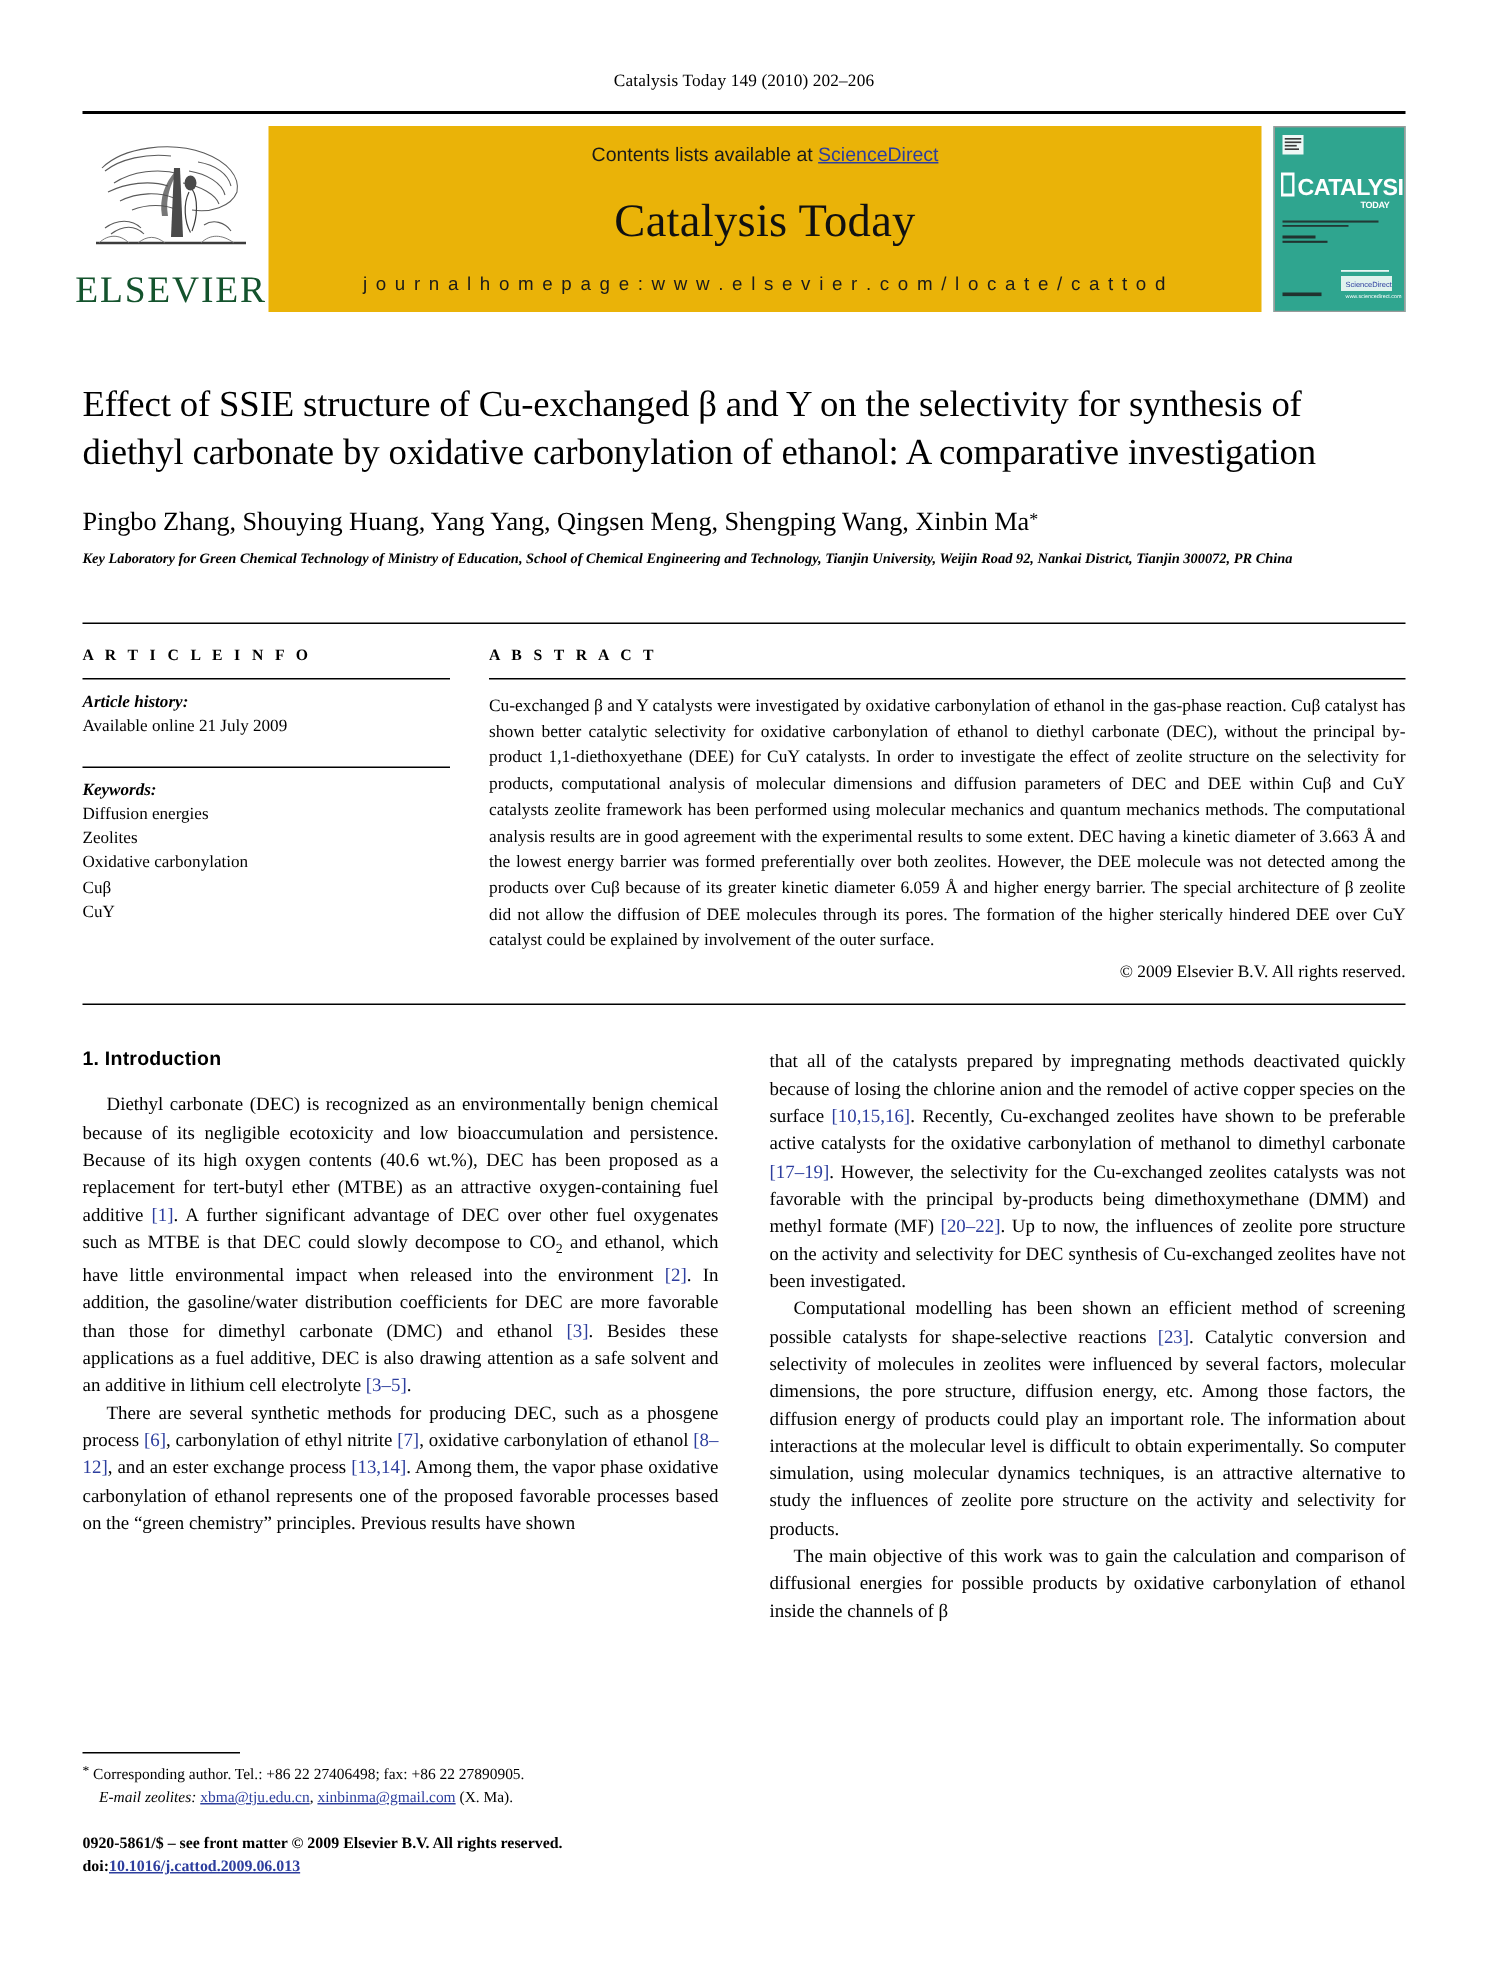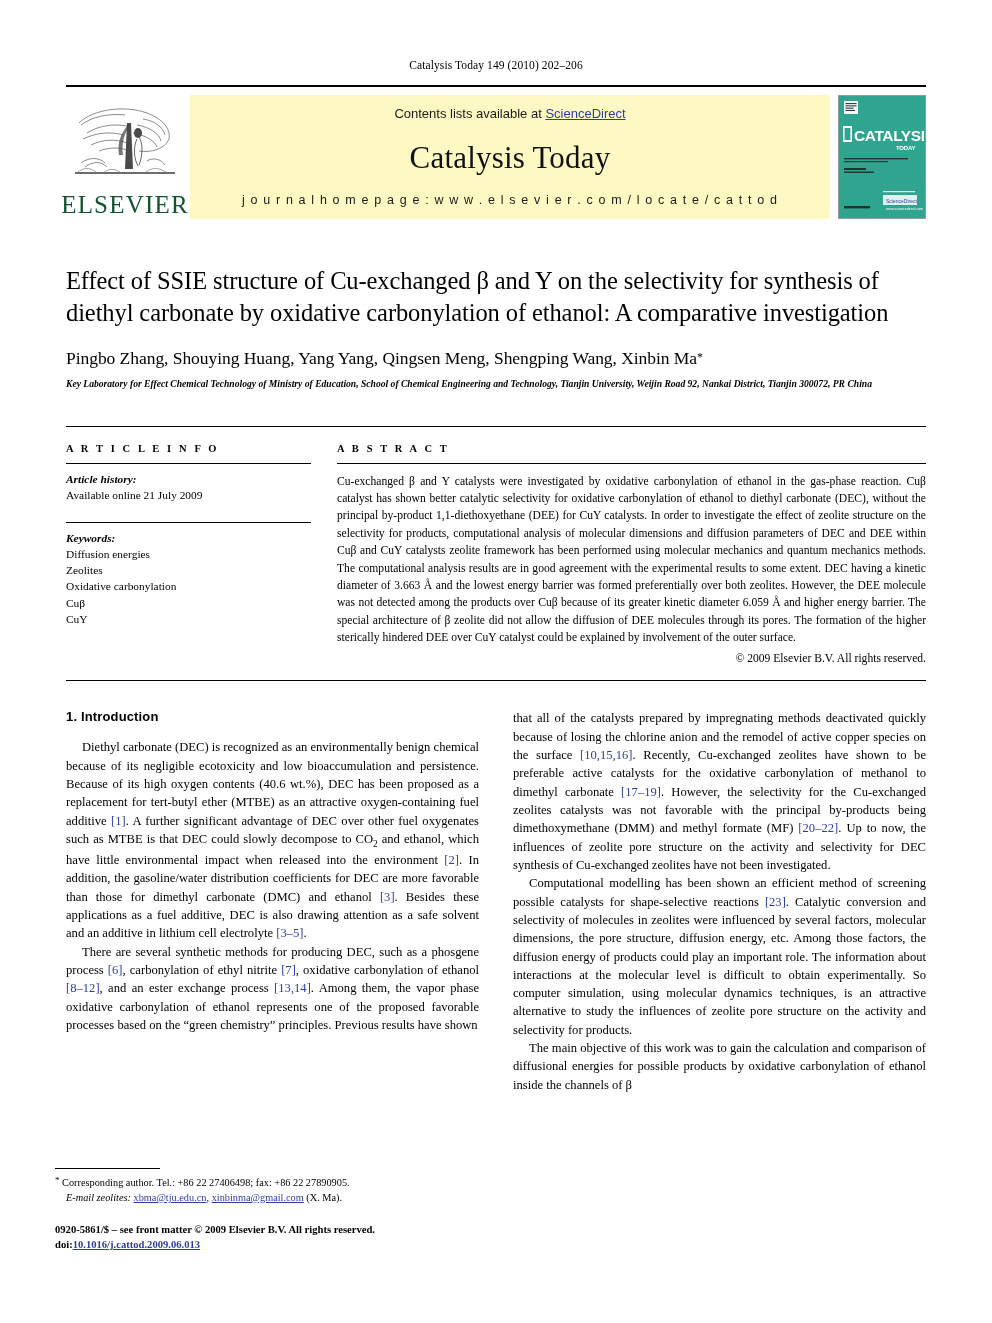--- a/index.html
+++ b/index.html
@@ -11,21 +11,21 @@
     width: 992px;
     height: 1323px;
     font-family: "Liberation Serif", serif;
     color: #000000;
     position: relative;
     overflow: hidden;
   }
   .page {
     position: absolute;
     inset: 0;
-    padding: 11px;
+    padding: 0;
   }
 
   
   .running-head {
     text-align: center;
     font-family: "Liberation Serif", serif;
     font-size: 11.5px;
     letter-spacing: 0.1px;
     padding-top: 48px;
     color: #000;
@@ -54,21 +54,21 @@
     font-family: "Liberation Serif", serif;
     font-size: 25px;
     letter-spacing: 1.2px;
     color: #14532d;
     line-height: 1;
     margin-top: 1px;
     font-weight: 400;
   }
   .mast-center {
     flex: 1 1 auto;
-    background: #fef9c3;
+    background: #eab308;
     margin: 0 8px 0 6px;
     display: flex;
     flex-direction: column;
     justify-content: space-between;
     align-items: center;
     padding: 11px 0 12px 0;
   }
   .contents-line {
     font-family: "Liberation Sans", sans-serif;
     font-size: 13px;
@@ -316,21 +316,21 @@
         <g fill="#1f1f1f" opacity="0.85">
           <rect x="5" y="110" width="26" height="2.4"></rect>
         </g>
       </svg>
     </div>
   </div>
 
   <div class="title-block">
     <h1 class="article-title">Effect of SSIE structure of Cu-exchanged β and Y on the selectivity for synthesis of diethyl carbonate by oxidative carbonylation of ethanol: A comparative investigation</h1>
     <div class="authors"><span>Pingbo Zhang, Shouying Huang, Yang Yang, Qingsen Meng, Shengping Wang, Xinbin Ma</span><span class="corr-star">*</span></div>
-    <div class="affiliation">Key Laboratory for Effect Chemical Technology of Ministry of Education, School of Chemical Engineering and Technology, Tianjin University, Weijin Road 92, Nankai District, Tianjin 300072, PR China</div>
+    <div class="affiliation">Key Laboratory for Green Chemical Technology of Ministry of Education, School of Chemical Engineering and Technology, Tianjin University, Weijin Road 92, Nankai District, Tianjin 300072, PR China</div>
   </div>
 
   <div class="info-abstract">
 
     <div class="col-info">
       <div class="sec-label">A R T I C L E   I N F O</div>
       <div class="rule"></div>
       <div class="info-body">
         <div class="ital-head">Article history:</div>
         <div>Available online 21 July 2009</div>

